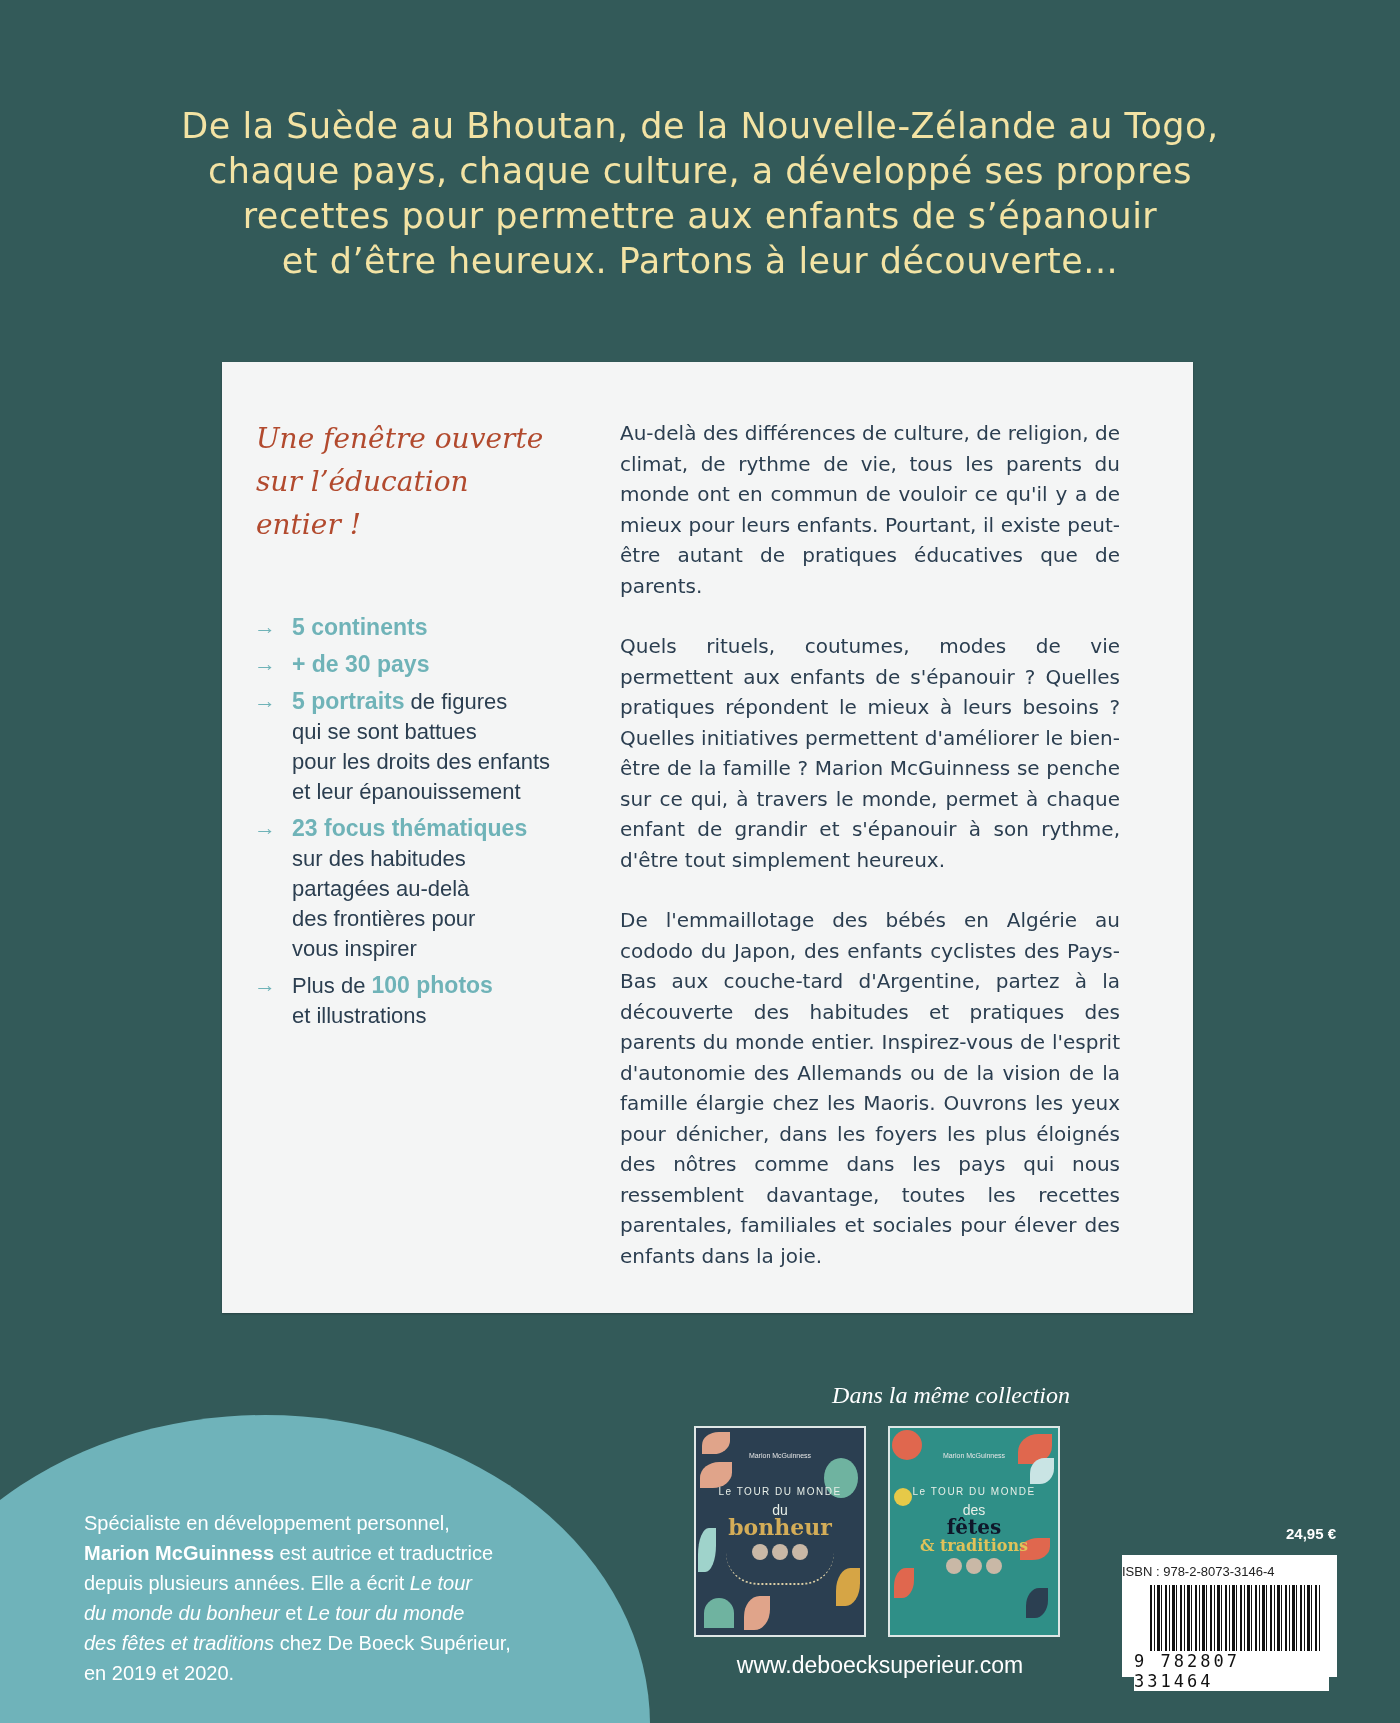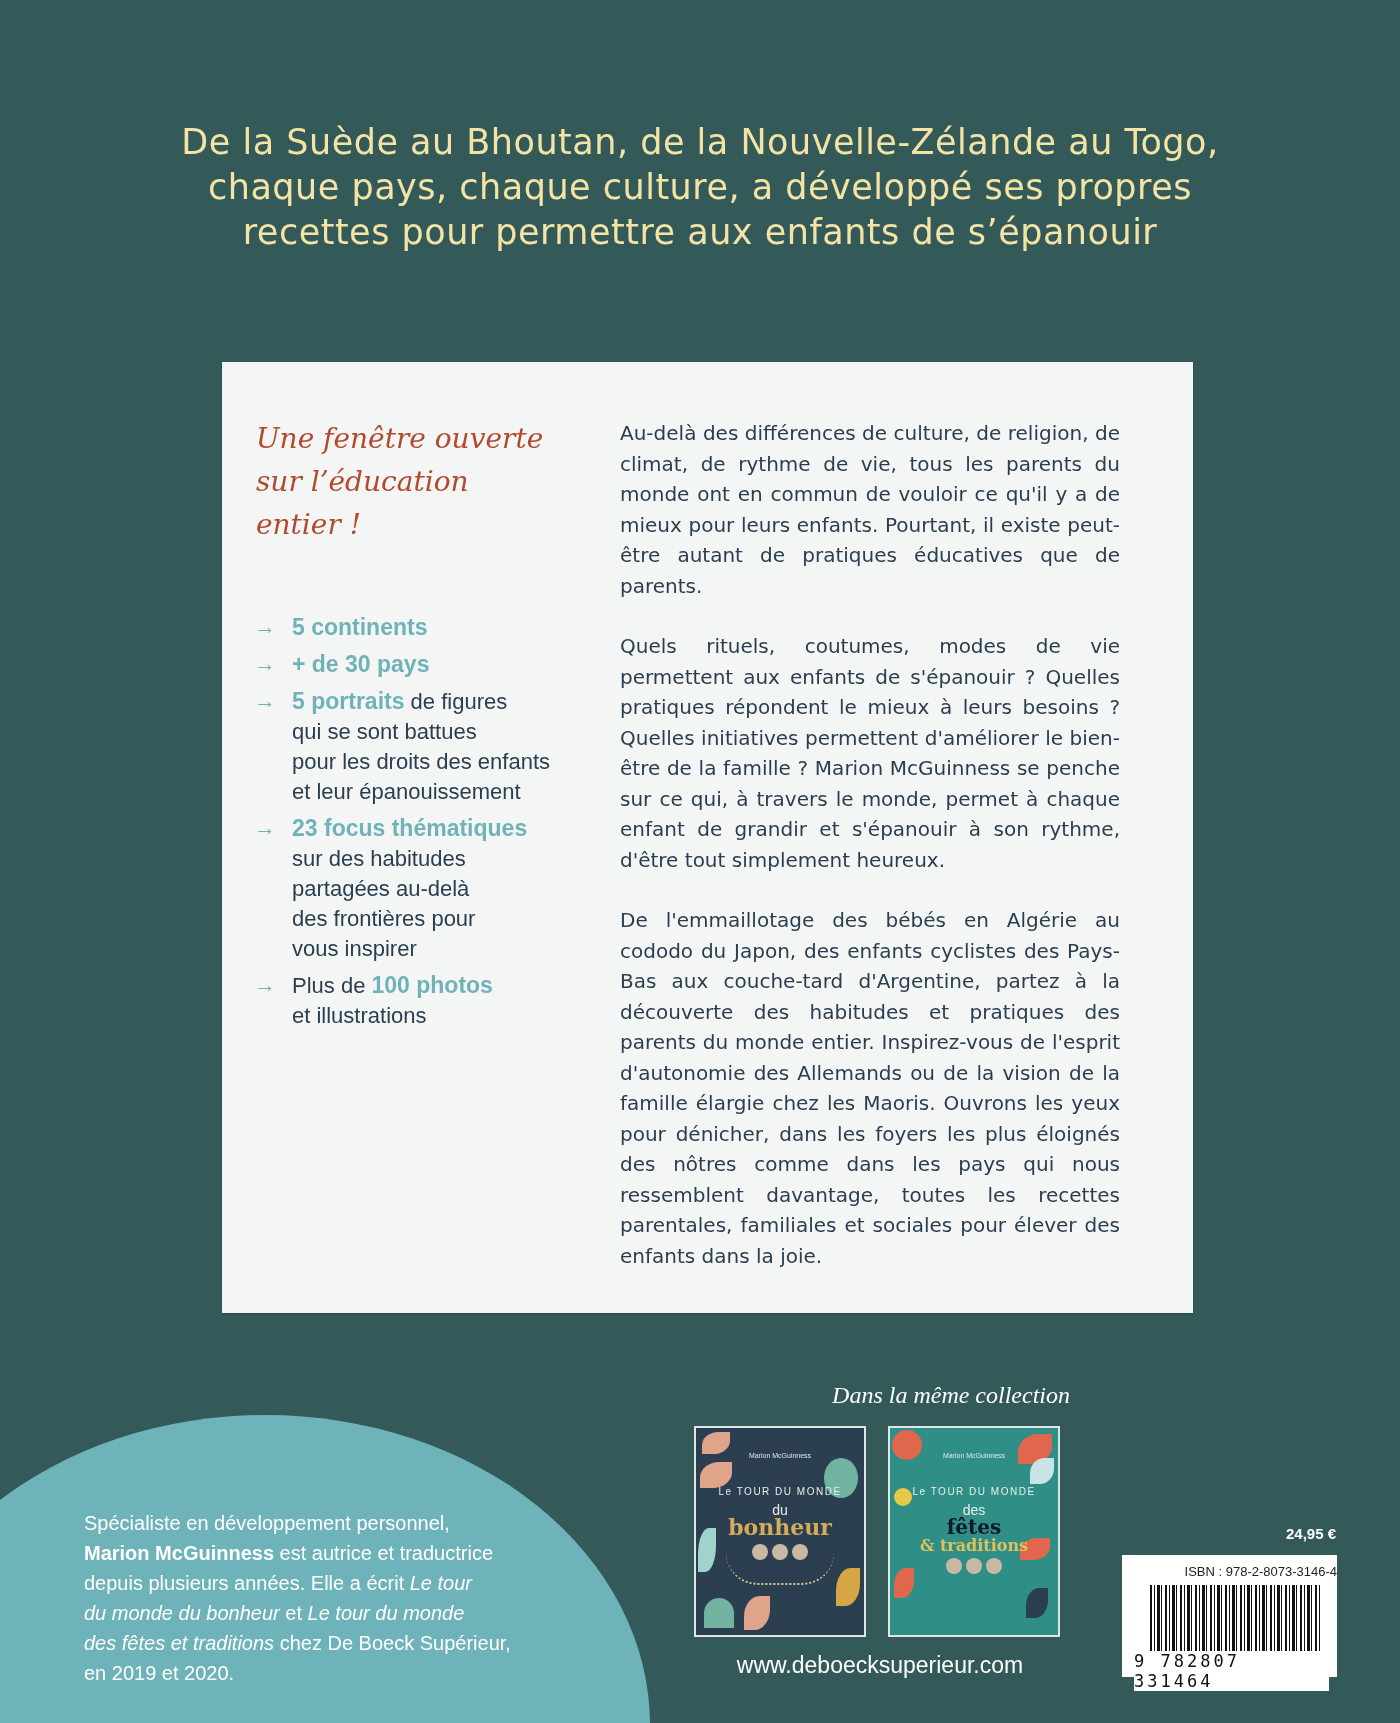--- a/index.html
+++ b/index.html
@@ -1,17 +1,17 @@
 <!DOCTYPE html>
 <html><head>
 <meta charset="utf-8">
 <style>
   html,body{margin:0;padding:0;}
   body{width:1400px;height:1723px;background:#335a59;position:relative;overflow:hidden;font-family:"Liberation Sans",sans-serif;}
-  .tagline{position:absolute;left:0;top:120px;width:1400px;text-align:center;color:#f3e3a4;font-family:"DejaVu Sans",sans-serif;font-size:35px;line-height:45px;letter-spacing:0.5px;}
+  .tagline{position:absolute;left:0;top:104px;width:1400px;text-align:center;color:#f3e3a4;font-family:"DejaVu Sans",sans-serif;font-size:35px;line-height:45px;letter-spacing:0.5px;}
   .tagline div{white-space:nowrap;}
   .card{position:absolute;left:222px;top:362px;width:971px;height:951px;background:#f4f5f5;box-shadow:0 1px 2px rgba(0,0,0,.25);}
   .pitch{position:absolute;left:34px;top:55px;width:330px;color:#b24a2e;font-family:"DejaVu Serif",serif;font-style:italic;font-size:28px;line-height:43px;}
   .pitch div{white-space:nowrap;}
   .features{position:absolute;left:30px;top:250px;width:330px;list-style:none;margin:0;padding:0;}
   .feat{position:relative;padding-left:40px;margin-bottom:6px;color:#2b3e50;font-family:"Liberation Sans",sans-serif;font-size:22px;line-height:30px;}
   .feat .arrow{position:absolute;left:2px;top:0;color:#6fb3b8;font-size:22px;}
   .feat .hl{color:#6fb3b8;font-weight:bold;font-size:23px;}
   .feat .line{display:block;white-space:nowrap;}
   .body-text{position:absolute;left:398px;top:56px;width:500px;color:#2b3e50;font-family:"DejaVu Sans",sans-serif;font-size:20px;line-height:30.5px;text-align:justify;}
@@ -26,36 +26,37 @@
   .cover .big{position:absolute;top:88px;width:100%;text-align:center;color:#d4ad58;font-family:"DejaVu Serif",serif;font-weight:bold;font-size:22px;line-height:22px;}
   .cover2 .big{font-size:20px;color:#0f172a;}
   .cover2 .big2{position:absolute;top:108px;width:100%;text-align:center;color:#e0c25a;font-family:"DejaVu Serif",serif;font-weight:bold;font-size:16px;}
   .cover .dots{position:absolute;left:30px;top:125px;width:108px;height:30px;border-bottom:2px dotted #dccfa6;border-radius:0 0 60px 60px;}
   .cover .photos{position:absolute;top:116px;width:100%;text-align:center;}
   .cover .photos span{display:inline-block;width:16px;height:16px;border-radius:50%;background:#c9b8a6;margin:0 2px;}
   .leaf{position:absolute;border-radius:60% 0 60% 0;}
   .url{position:absolute;left:690px;top:1652px;width:380px;text-align:center;color:#ffffff;font-family:"Liberation Sans",sans-serif;font-size:23px;}
   .price{position:absolute;left:1250px;top:1525px;width:86px;text-align:right;color:#ffffff;font-weight:bold;font-size:15px;}
   .barcode-box{position:absolute;left:1122px;top:1555px;width:215px;height:122px;background:#ffffff;}
-  .isbn{position:absolute;left:0;top:9px;width:100%;text-align:right;color:#222;font-size:13px;}
+  .isbn{position:absolute;left:0;top:9px;width:100%;text-align:left;color:#222;font-size:13px;}
   .bars{position:absolute;left:28px;top:30px;width:170px;height:68px;background:repeating-linear-gradient(90deg,#111 0 2px,#fff 2px 4px,#111 4px 5px,#fff 5px 7px,#111 7px 10px,#fff 10px 11px,#111 11px 12px,#fff 12px 15px);}
   .ean{position:absolute;left:12px;top:96px;width:195px;color:#111;font-family:"DejaVu Sans Mono",monospace;font-size:17px;letter-spacing:3px;background:#fff;}
   .bio-circle{position:absolute;left:-120px;top:1415px;width:770px;height:620px;border-radius:50%;background:#6fb3ba;}
   .bio{position:absolute;left:84px;top:1508px;width:480px;color:#ffffff;font-family:"Liberation Sans",sans-serif;font-size:20px;line-height:30px;}
   .bio div{white-space:nowrap;}
   .bio b{font-weight:bold;}
   .bio i{font-style:italic;}
 </style>
 </head>
 <body>
 
 <div class="tagline">
   <div>De la Suède au Bhoutan, de la Nouvelle-Zélande au Togo,</div>
   <div>chaque pays, chaque culture, a développé ses propres</div>
   <div>recettes pour permettre aux enfants de s’épanouir</div>
+  <div>et d’être heureux. Partons à leur découverte...</div>
 </div>
 
 <div class="card">
   <div class="pitch">
     <div>Une fenêtre ouverte</div>
     <div>sur l’éducation</div>
     <div>entier !</div>
   </div>
 
   <ul class="features">

